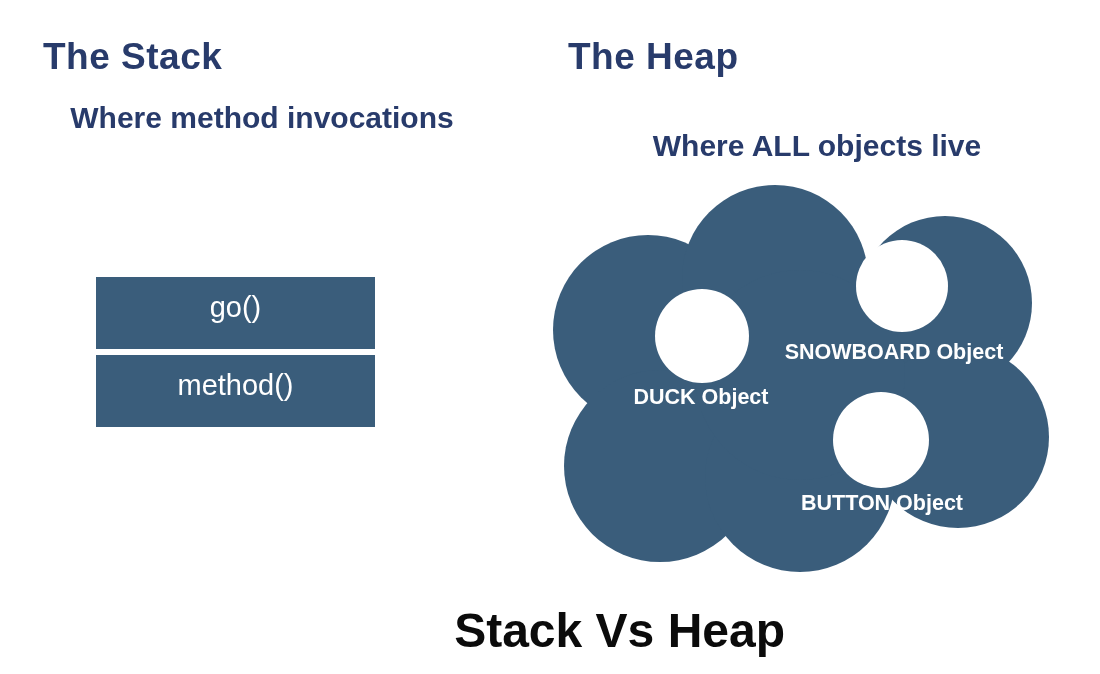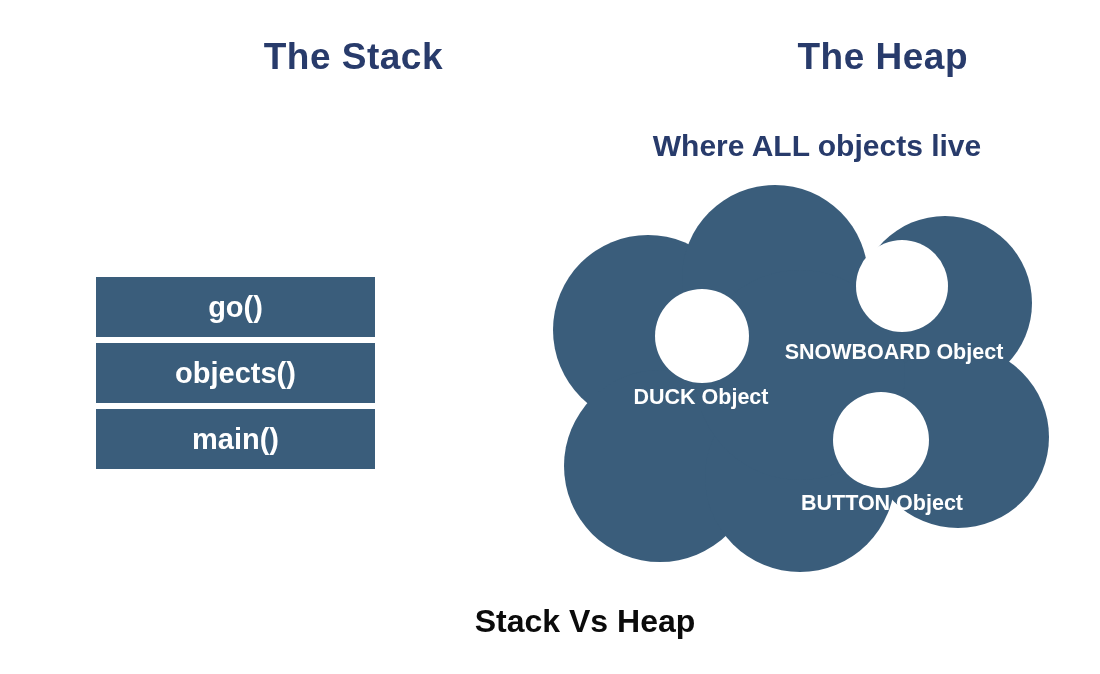--- a/index.html
+++ b/index.html
@@ -1,60 +1,60 @@
 <!DOCTYPE html>
 <html><head>
 <meta charset="utf-8">
 <style>
   html,body{margin:0;padding:0;background:#ffffff;}
   .canvas{
     position:relative;width:1100px;height:674px;background:#ffffff;overflow:hidden;
     font-family:"Liberation Sans","DejaVu Sans",sans-serif;
   }
   .col-title{
-    position:absolute;width:400px;text-align:right;
+    position:absolute;width:400px;text-align:left;
     font-size:37px;font-weight:bold;color:#283b6b;letter-spacing:0.5px;
   }
   #stack-title{left:43px;top:36px;}
   #heap-title{left:568px;top:36px;}
   .col-subtitle{
     position:absolute;width:400px;text-align:center;
     font-size:30px;font-weight:bold;color:#283b6b;line-height:38px;
   }
   #stack-subtitle{left:62px;top:99px;}
   #heap-subtitle{left:617px;top:127px;}
   .stack-frames{position:absolute;left:96px;top:277px;width:279px;}
   .stack-frame{
-    width:279px;height:60px;margin-bottom:6px;background:#3a5d7b;
-    color:#ffffff;font-size:29px;font-weight:bold;text-align:center;line-height:60px;
+    width:279px;height:72px;margin-bottom:6px;background:#3a5d7b;
+    color:#ffffff;font-size:29px;font-weight:normal;text-align:center;line-height:60px;
   }
   .heap-cloud{position:absolute;left:540px;top:175px;}
   .cloud-label{
     font-family:"Liberation Sans","DejaVu Sans",sans-serif;
     font-size:21.5px;font-weight:bold;fill:#ffffff;text-anchor:middle;
   }
   .caption{
-    position:absolute;left:385px;top:603px;width:400px;text-align:center;
-    font-size:32px;font-weight:bold;color:#0b0b0b;
+    position:absolute;left:385px;top:603px;width:400px;text-align:right;
+    font-size:48px;font-weight:bold;color:#0b0b0b;
   }
 </style>
 </head>
 <body>
 
 <div class="canvas">
 
   <div class="col-title" id="stack-title">The Stack</div>
 
   <div class="col-subtitle" id="stack-subtitle">
+    <div>Where method invocations</div>
   </div>
 
   <div class="stack-frames">
     <div class="stack-frame">go()</div>
-    <div class="stack-frame">objects()</div>
-    <div class="stack-frame">main()</div>
+    <div class="stack-frame">method()</div>
   </div>
 
   <div class="col-title" id="heap-title">The Heap</div>
 
   <div class="col-subtitle" id="heap-subtitle">Where ALL objects live</div>
 
   <svg class="heap-cloud" width="525" height="405" viewBox="540 175 525 405">
     <g>
       <circle cx="648" cy="330" r="95" fill="#3a5d7b"></circle>
       <circle cx="775" cy="278" r="93" fill="#3a5d7b"></circle>

